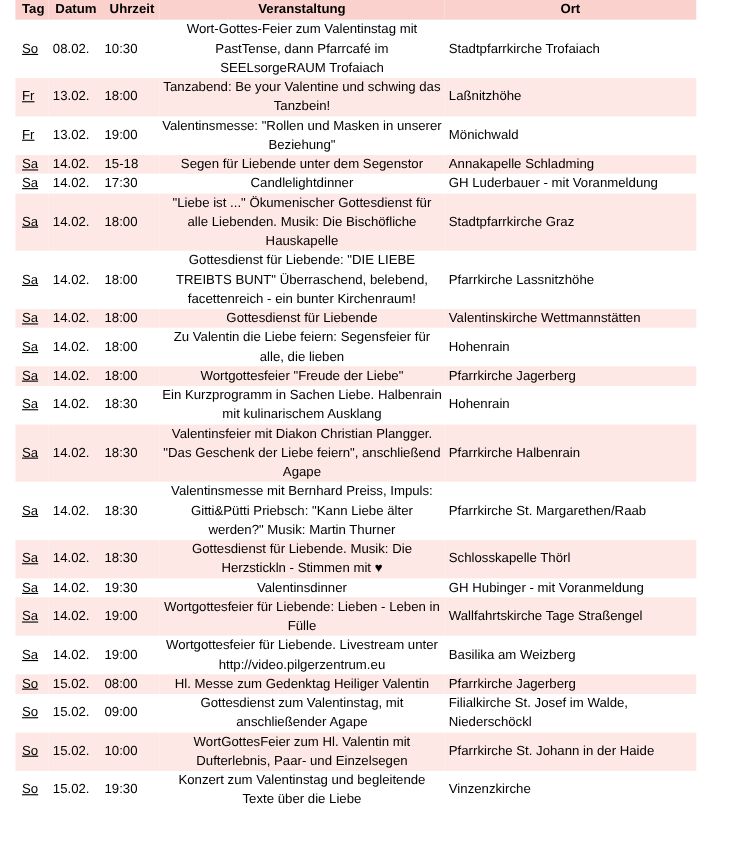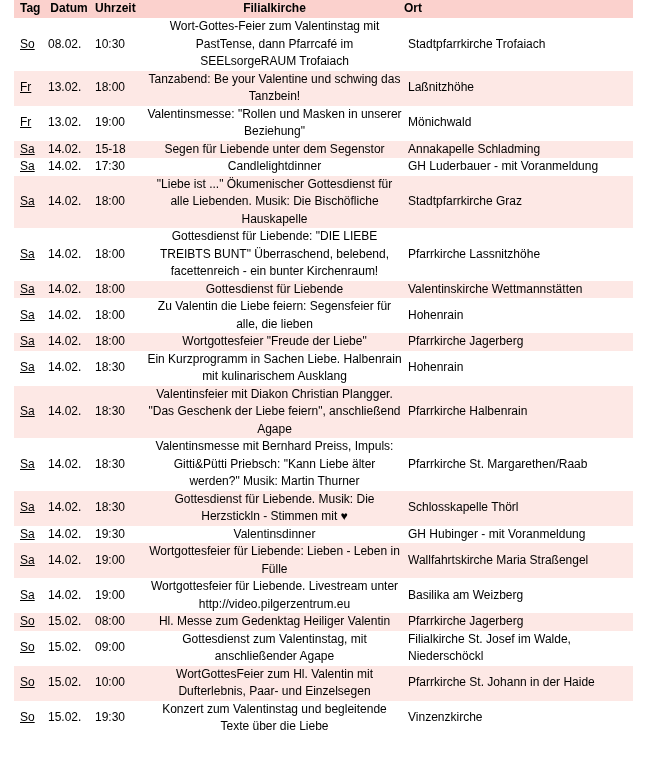--- a/index.html
+++ b/index.html
@@ -43,23 +43,23 @@
     background: var(--header_bg, #fbd1cd);
     font-weight: bold;
     font-size: 12px;
     height: 18px;
     padding: 0;
     vertical-align: middle;
     white-space: nowrap;
   }
   th.h-tag     { text-align: left; padding-left: 6px; margin-top: 24px; }
   th.h-datum   { text-align: center; padding-left: 4px; }
-  th.h-uhrzeit { text-align: left; padding-left: 5px; }
+  th.h-uhrzeit { text-align: center; padding-left: 5px; }
   th.h-veranst { text-align: center; }
-  th.h-ort     { text-align: left; }
+  th.h-ort     { text-align: center; }
 
   tbody td {
     padding: 0;
     vertical-align: middle;
     background: #ffffff;
   }
   tbody tr:nth-child(even) td {
     background: var(--row_alt_bg, #fde8e5);
   }
   td.c-tag     { padding-left: 6px; white-space: nowrap; text-decoration: underline; }
@@ -80,21 +80,21 @@
       <col class="w-datum">
       <col class="w-uhrzeit">
       <col class="w-veranst">
       <col class="w-ort">
     </colgroup>
     <thead>
       <tr>
         <th class="h-tag">Tag</th>
         <th class="h-datum">Datum</th>
         <th class="h-uhrzeit">Uhrzeit</th>
-        <th class="h-veranst">Filialkirche</th>
+        <th class="h-veranst">Veranstaltung</th>
         <th class="h-ort">Ort</th>
       </tr>
     </thead>
     <tbody id="rows">
         <tr>
     <td class="c-tag">So</td>
     <td class="c-datum">08.02.</td>
     <td class="c-uhrzeit">10:30</td>
     <td class="c-veranst">Wort-Gottes-Feier zum Valentinstag mit PastTense, dann Pfarrcafé im SEELsorgeRAUM Trofaiach</td>
     <td class="c-ort">Stadtpfarrkirche Trofaiach</td>
@@ -195,21 +195,21 @@
     <td class="c-datum">14.02.</td>
     <td class="c-uhrzeit">19:30</td>
     <td class="c-veranst">Valentinsdinner</td>
     <td class="c-ort">GH Hubinger - mit Voranmeldung</td>
   </tr>
         <tr>
     <td class="c-tag">Sa</td>
     <td class="c-datum">14.02.</td>
     <td class="c-uhrzeit">19:00</td>
     <td class="c-veranst">Wortgottesfeier für Liebende: Lieben - Leben in Fülle</td>
-    <td class="c-ort">Wallfahrtskirche Maria Straßengel</td>
+    <td class="c-ort">Wallfahrtskirche Tage Straßengel</td>
   </tr>
         <tr>
     <td class="c-tag">Sa</td>
     <td class="c-datum">14.02.</td>
     <td class="c-uhrzeit">19:00</td>
     <td class="c-veranst">Wortgottesfeier für Liebende. Livestream unter http://video.pilgerzentrum.eu</td>
     <td class="c-ort">Basilika am Weizberg</td>
   </tr>
         <tr>
     <td class="c-tag">So</td>

